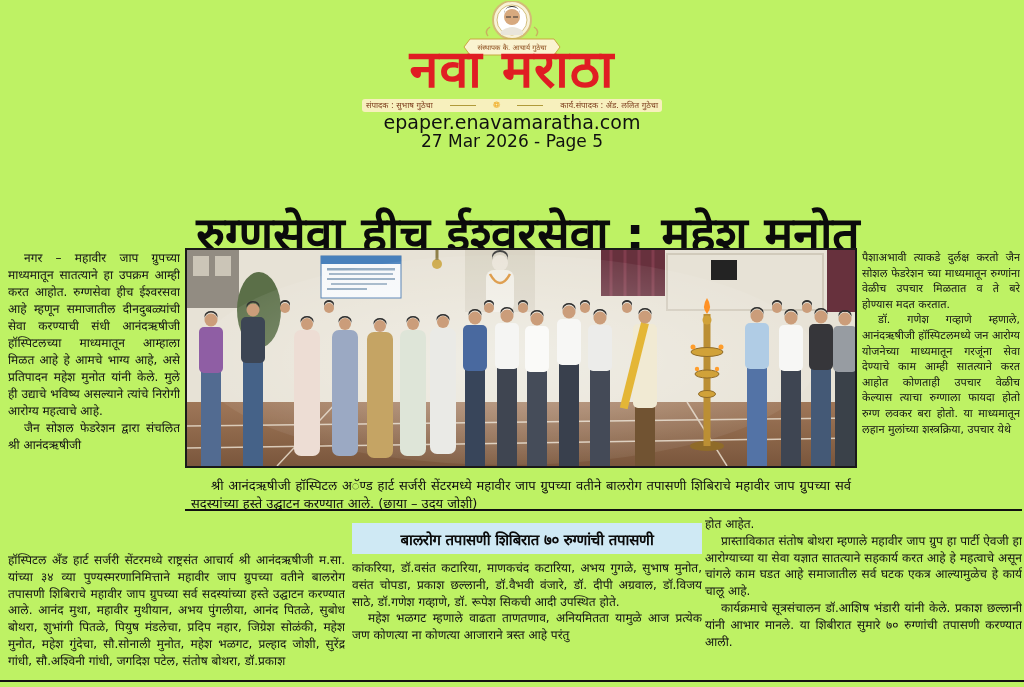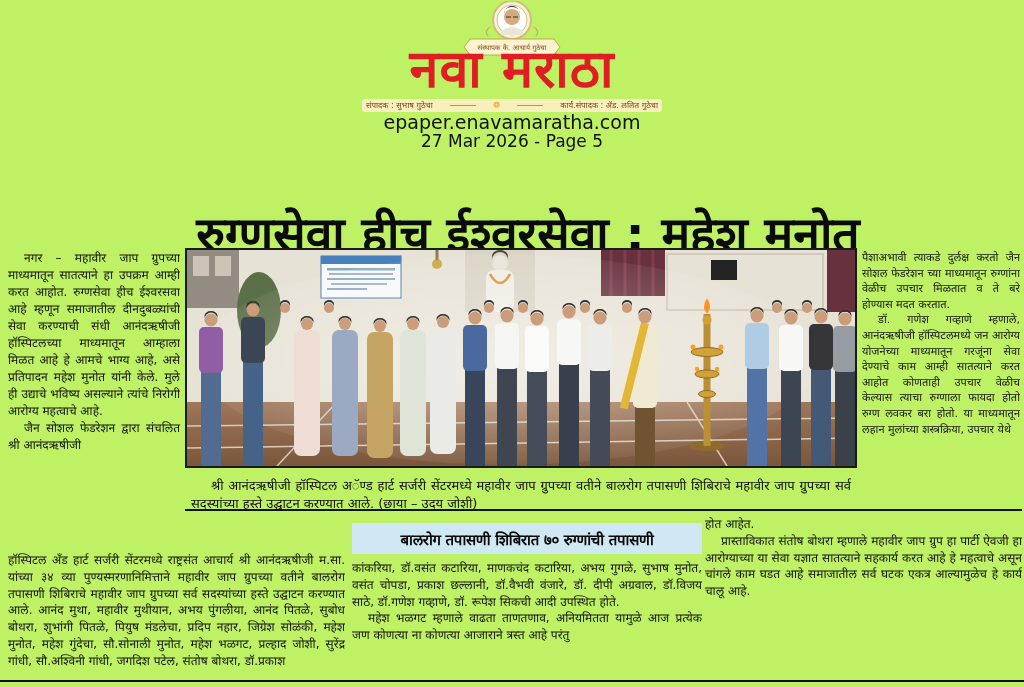--- a/index.html
+++ b/index.html
@@ -262,16 +262,17 @@
   <div class="subhead">बालरोग तपासणी शिबिरात ७० रुग्णांची तपासणी</div>
 
   <div class="col col-wide middle-col flush-first">
       <p>कांकरिया, डॉ.वसंत कटारिया, माणकचंद कटारिया, अभय गुगळे, सुभाष मुनोत, वसंत चोपडा, प्रकाश छल्लानी, डॉ.वैभवी वंजारे, डॉ. दीपी अग्रवाल, डॉ.विजय साठे, डॉ.गणेश गव्हाणे, डॉ. रूपेश सिकची आदी उपस्थित होते.</p>
       <p>महेश भळगट म्हणाले वाढता ताणतणाव, अनियमितता यामुळे आज प्रत्येक जण कोणत्या ना कोणत्या आजाराने त्रस्त आहे परंतु</p>
     </div>
 
   <div class="col col-wide right-bottom flush-first">
       <p>होत आहेत.</p>
       <p>प्रास्ताविकात संतोष बोथरा म्हणाले महावीर जाप ग्रुप हा पार्टी ऐवजी हा आरोग्याच्या या सेवा यज्ञात सातत्याने सहकार्य करत आहे हे महत्वाचे असून चांगले काम घडत आहे समाजातील सर्व घटक एकत्र आल्यामुळेच हे कार्य चालू आहे.</p>
+      <p>कार्यक्रमाचे सूत्रसंचालन डॉ.आशिष भंडारी यांनी केले. प्रकाश छल्लानी यांनी आभार मानले. या शिबीरात सुमारे ७० रुग्णांची तपासणी करण्यात आली.</p>
     </div>
 
   <div class="rule2"></div>
 </div>
 
 </body></html>

